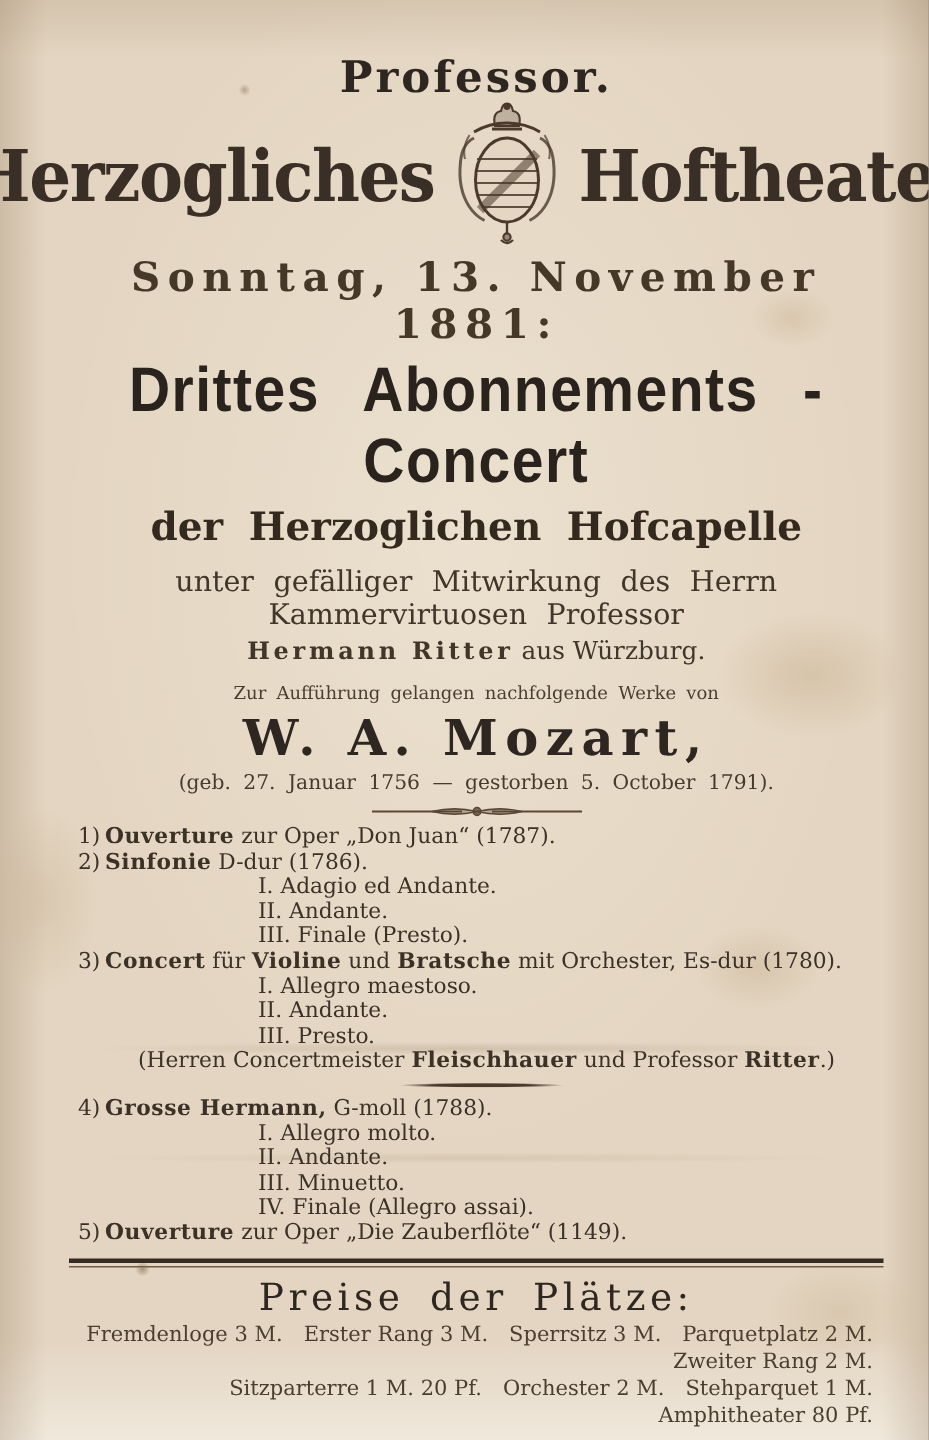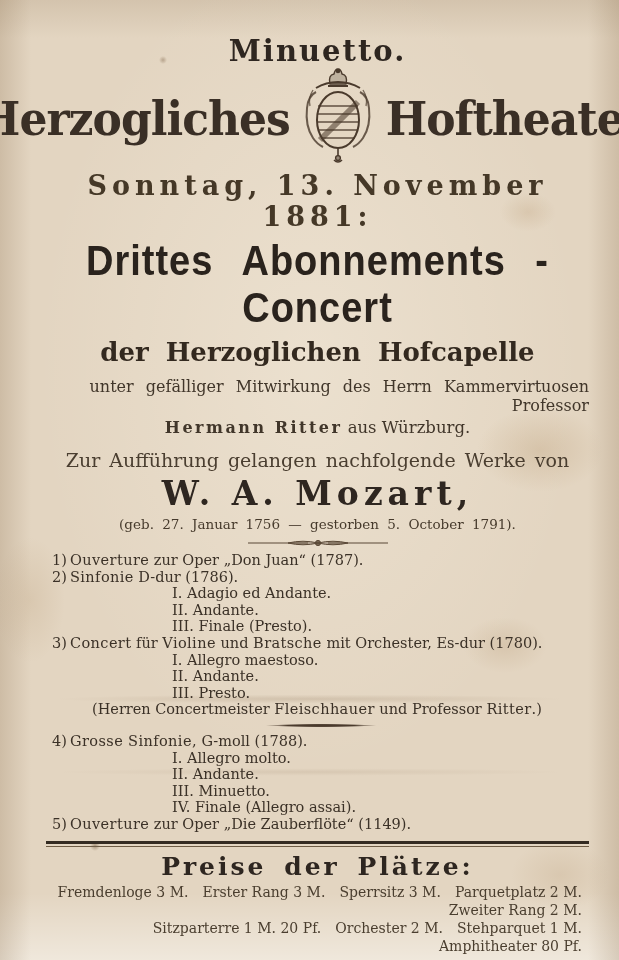--- a/index.html
+++ b/index.html
@@ -27,49 +27,49 @@
   .theater-row{display:flex;align-items:center;justify-content:center;margin-top:2px;height:96px;}
   .blackletter{font-size:44px;font-weight:bold;color:#3a2f26;letter-spacing:-1px;
     font-family:"DejaVu Serif",serif;transform:scaleY(1.08);}
   .crest{margin:0 6px;}
   .date-line{font-size:27px;font-weight:bold;letter-spacing:5px;color:#453827;margin-top:4px;
     font-family:"DejaVu Serif",serif;}
   .main-title{font-size:38px;font-weight:bold;color:#2a231d;margin-top:10px;
     font-family:"Liberation Sans","DejaVu Sans",sans-serif;word-spacing:18px;letter-spacing:1px;
     transform:scaleY(1.1);}
   .subtitle{font-size:26px;font-weight:bold;color:#33291f;margin-top:9px;word-spacing:8px;}
-  .partic1{font-size:16px;margin-top:10px;word-spacing:7px;color:#41362a;text-align:right;}
+  .partic1{font-size:19px;margin-top:10px;word-spacing:7px;color:#41362a;}
   .partic2{font-size:16.5px;margin-top:3px;color:#41362a;}
   .partic2 .nm{font-weight:bold;letter-spacing:2.5px;font-size:16px;}
-  .works-intro{font-size:19px;margin-top:12px;word-spacing:3px;color:#4a3e30;}
+  .works-intro{font-size:12px;margin-top:12px;word-spacing:3px;color:#4a3e30;}
   .composer{font-size:33px;font-weight:bold;letter-spacing:5px;color:#2e2620;margin-top:3px;}
   .composer-dates{font-size:13.5px;word-spacing:4px;margin-top:3px;color:#463a2c;}
   .orn1{display:block;margin:6px auto 2px;}
   .program{font-size:14.5px;line-height:16.6px;margin:4px 0 0 6px;color:#3b3127;}
   .prog-line{white-space:nowrap;}
   .prog-num{display:inline-block;min-width:18px;}
-  .b{font-weight:normal;letter-spacing:.4px;}
+  .b{font-weight:bold;letter-spacing:.4px;}
   .prog-mov{margin-left:120px;}
   .prog-note{margin-left:40px;}
   .swell-rule{width:110px;height:3px;margin:6px auto;
     background:radial-gradient(ellipse 55px 1.6px at center, #4a3a2c 60%, transparent 100%);}
   .rule-heavy{margin-top:8px;height:2px;border-top:3px solid #342b22;border-bottom:1px solid #6e5c45;}
-  .prices-heading{font-size:25px;font-weight:bold;letter-spacing:3px;word-spacing:6px;color:#2e2620;margin-top:5px;}
+  .prices-heading{font-size:25px;font-weight:normal;letter-spacing:3px;word-spacing:6px;color:#2e2620;margin-top:5px;}
   .price-lines{margin-top:2px;font-size:14px;color:#4a3e2f;}
   .price-line{line-height:18px;text-align:right;}
   .price-item{display:inline-block;margin:0 7px;white-space:nowrap;}
 </style>
 </head>
 <body>
 
 <div class="stage">
   <div class="paper"></div>
   <div class="content">
 
-    <div class="c city">Minuetto.</div>
+    <div class="c city">Professor.</div>
 
     <div class="theater-row">
       <span class="blackletter">Herzogliches</span>
       <span class="crest">
         <svg width="84" height="96" viewBox="0 0 84 96">
           <g stroke="#4a3a2c" fill="none" stroke-width="1.4">
             <path d="M34 16 q-2 -9 4 -10 q1 -5 4 -5 q3 0 4 5 q6 1 4 10 z" fill="rgba(74,58,44,.25)"></path>
             <circle cx="42" cy="3" r="1.6" fill="#4a3a2c"></circle>
             <path d="M32 18 h20" stroke-width="2"></path>
             <path d="M20 24 q-8 4 -9 16 q-2 18 6 30 q4 6 10 9" stroke-width="2" opacity=".8"></path>
@@ -116,21 +116,21 @@
         <div class="prog-line"><span class="prog-num">2) </span><span class="b">Sinfonie</span><span> D-dur (1786).</span></div>
         <div class="prog-mov">I. Adagio ed Andante.</div>
         <div class="prog-mov">II. Andante.</div>
         <div class="prog-mov">III. Finale (Presto).</div>
         <div class="prog-line"><span class="prog-num">3) </span><span class="b">Concert</span><span> für </span><span class="b">Violine</span><span> und </span><span class="b">Bratsche</span><span> mit Orchester, Es-dur (1780).</span></div>
         <div class="prog-mov">I. Allegro maestoso.</div>
         <div class="prog-mov">II. Andante.</div>
         <div class="prog-mov">III. Presto.</div>
         <div class="prog-note"><span>(Herren Concertmeister </span><span class="b">Fleischhauer</span><span> und Professor </span><span class="b">Ritter</span><span>.)</span></div>
         <div class="swell-rule"></div>
-        <div class="prog-line"><span class="prog-num">4) </span><span class="b">Grosse Sinfonie,</span><span> G-moll (1788).</span></div>
+        <div class="prog-line"><span class="prog-num">4) </span><span class="b">Grosse Hermann,</span><span> G-moll (1788).</span></div>
         <div class="prog-mov">I. Allegro molto.</div>
         <div class="prog-mov">II. Andante.</div>
         <div class="prog-mov">III. Minuetto.</div>
         <div class="prog-mov">IV. Finale (Allegro assai).</div>
         <div class="prog-line"><span class="prog-num">5) </span><span class="b">Ouverture</span><span> zur Oper „Die Zauberflöte“ (1149).</span></div>
       </div>
 
     <div class="rule-heavy"></div>
 
     <div class="c prices-heading">Preise der Plätze:</div>

